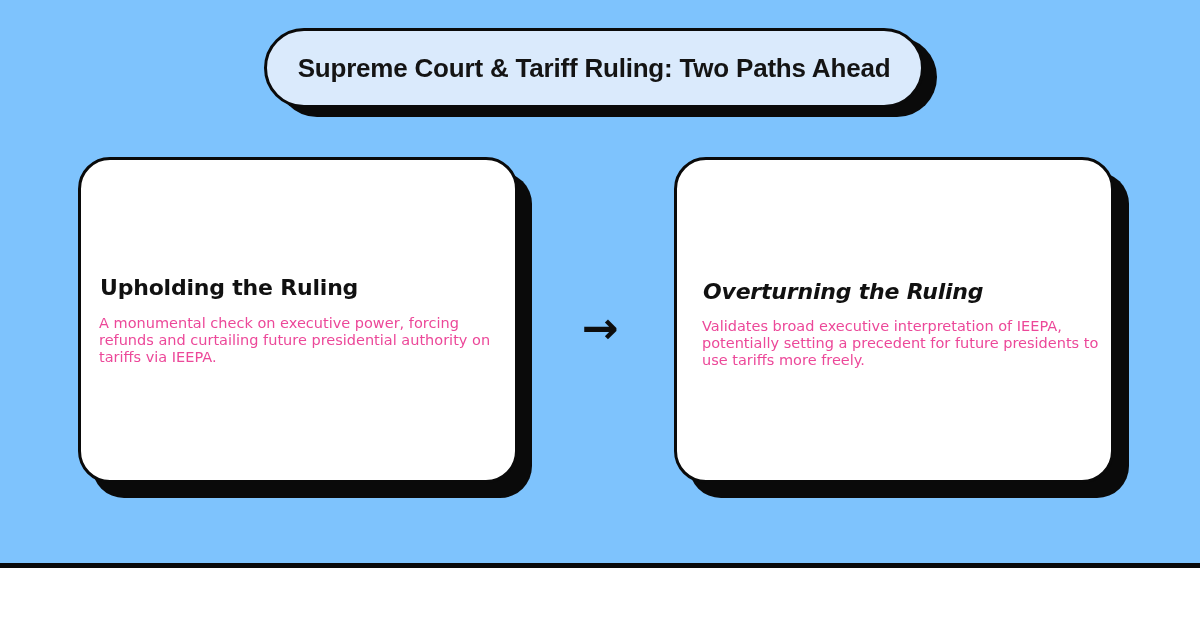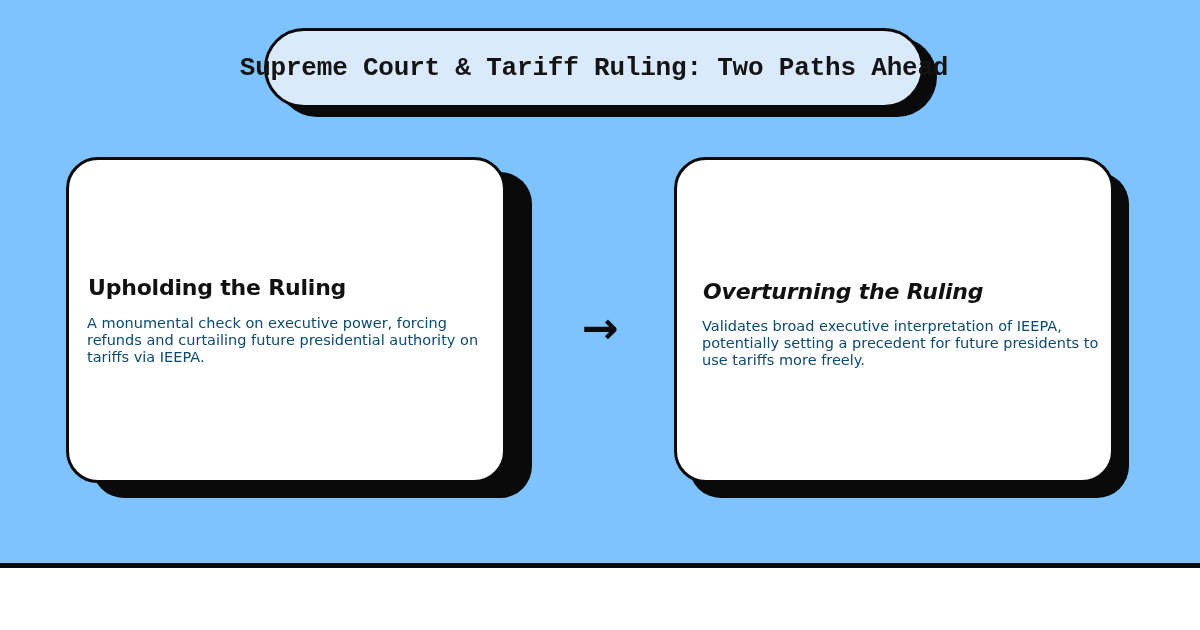--- a/index.html
+++ b/index.html
@@ -68,21 +68,21 @@
     height: 80px;
     background: #daeafc;
     border: 3px solid #0a0a0a;
     border-radius: 40px;
     box-sizing: border-box;
     display: flex;
     align-items: center;
     justify-content: center;
   }
   #title-text {
-    font-family: Liberation Mono, monospace;
+    font-family: Liberation Sans, sans-serif;
     font-size: 26px;
     font-weight: bold;
     color: #141414;
     letter-spacing: -0.2px;
     white-space: nowrap;
     text-align: center;
   }
 
   
   .card-shadow {
@@ -93,21 +93,21 @@
   .card {
     position: absolute;
     background: #ffffff;
     border: 3px solid #0a0a0a;
     border-radius: 32px;
     box-sizing: border-box;
     overflow: hidden;
   }
 
   #card-left-shadow { left: 92px;  top: 172px; width: 440px; height: 326px; }
-  #card-left        { left: 66px;  top: 157px; width: 440px; height: 326px; }
+  #card-left        { left: 78px;  top: 157px; width: 440px; height: 326px; }
   #card-right-shadow{ left: 689px; top: 172px; width: 440px; height: 326px; }
   #card-right       { left: 674px; top: 157px; width: 440px; height: 326px; }
 
   .card-body {
     position: absolute;
     left: 0;
     top: 0;
     width: 100%;
     height: 100%;
   }
@@ -120,21 +120,21 @@
     color: #111111;
     letter-spacing: -0.2px;
     white-space: nowrap;
   }
 
   .card-text {
     position: absolute;
     font-family: "DejaVu Sans", sans-serif;
     font-size: 14.5px;
     font-weight: normal;
-    color: #0c4a6e;
+    color: #ec4899;
     line-height: 1.18;
   }
 
   #card-left .card-heading  { left: 19px; top: 115px; }
   #card-left .card-text     { left: 18px; top: 155px; width: 400px; }
 
   #card-right .card-heading { left: 26px; top: 119px; font-style: italic; }
   #card-right .card-text    { left: 25px; top: 158px; width: 404px; }
 
   

